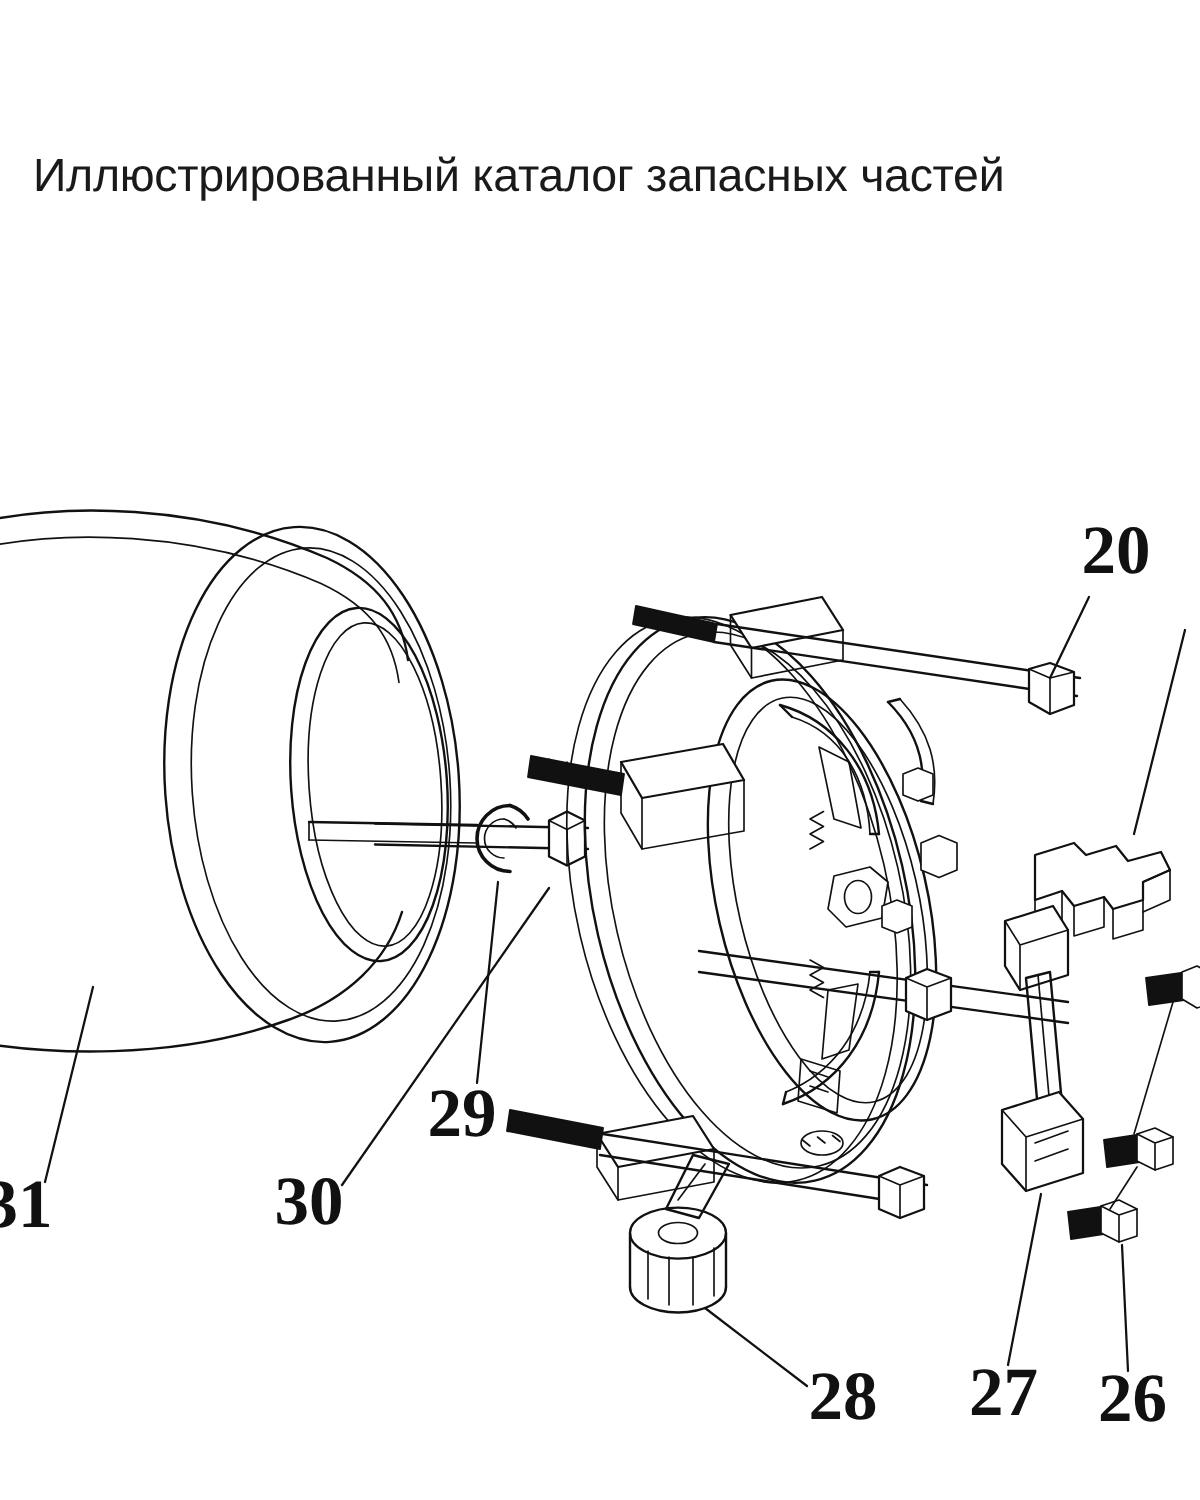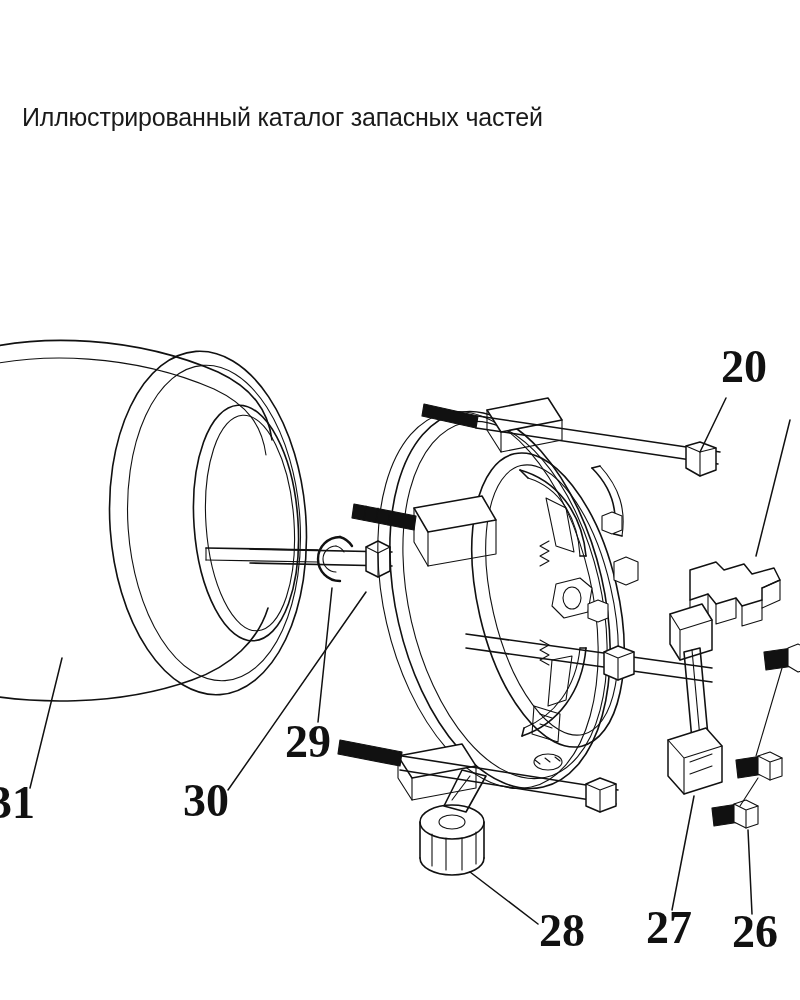--- a/index.html
+++ b/index.html
@@ -16,21 +16,21 @@
     width: 800px;
     height: 1000px;
     background: #ffffff;
     overflow: hidden;
   }
   #doc-title {
     position: absolute;
     left: 22px;
     top: 99px;
     font-family: "Liberation Sans", sans-serif;
-    font-size: 25px;
+    font-size: 31px;
     line-height: 36px;
     color: #1a1a1a;
     white-space: nowrap;
     letter-spacing: -0.2px;
   }
   #figure-svg {
     position: absolute;
     left: 0;
     top: 0;
     width: 800px;

